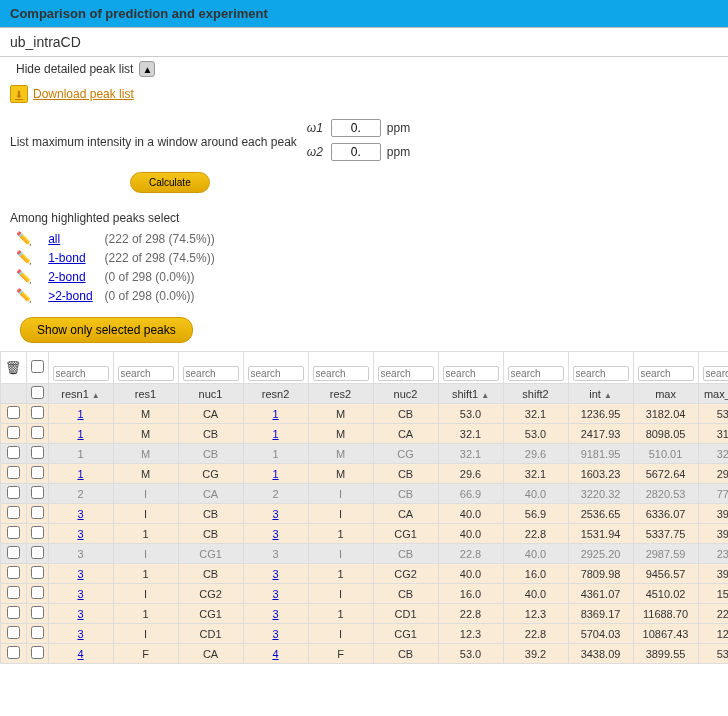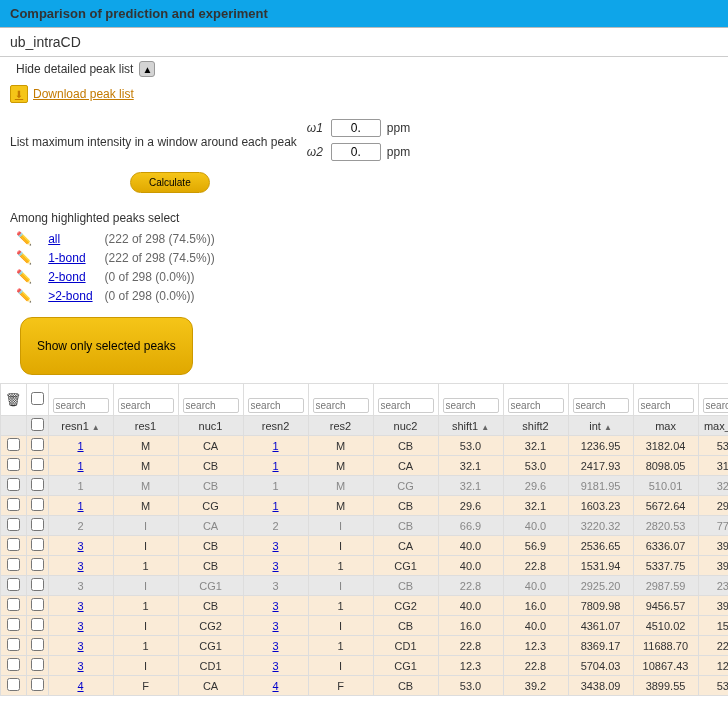--- a/index.html
+++ b/index.html
@@ -131,21 +131,21 @@
     }
     .peaks-count {
       color: #666;
       margin-left: 4px;
     }
     .show-selected-btn {
       display: inline-block;
       background: linear-gradient(to bottom, #f5c518, #e0a800);
       border: 1px solid #cc9900;
       border-radius: 12px;
-      padding: 21px 16px;
+      padding: 5px 16px;
       font-size: 12px;
       cursor: pointer;
       margin: 8px 10px;
     }
     .data-table-wrap {
       overflow-x: auto;
       margin: 0;
     }
     .data-table {
       border-collapse: collapse;

